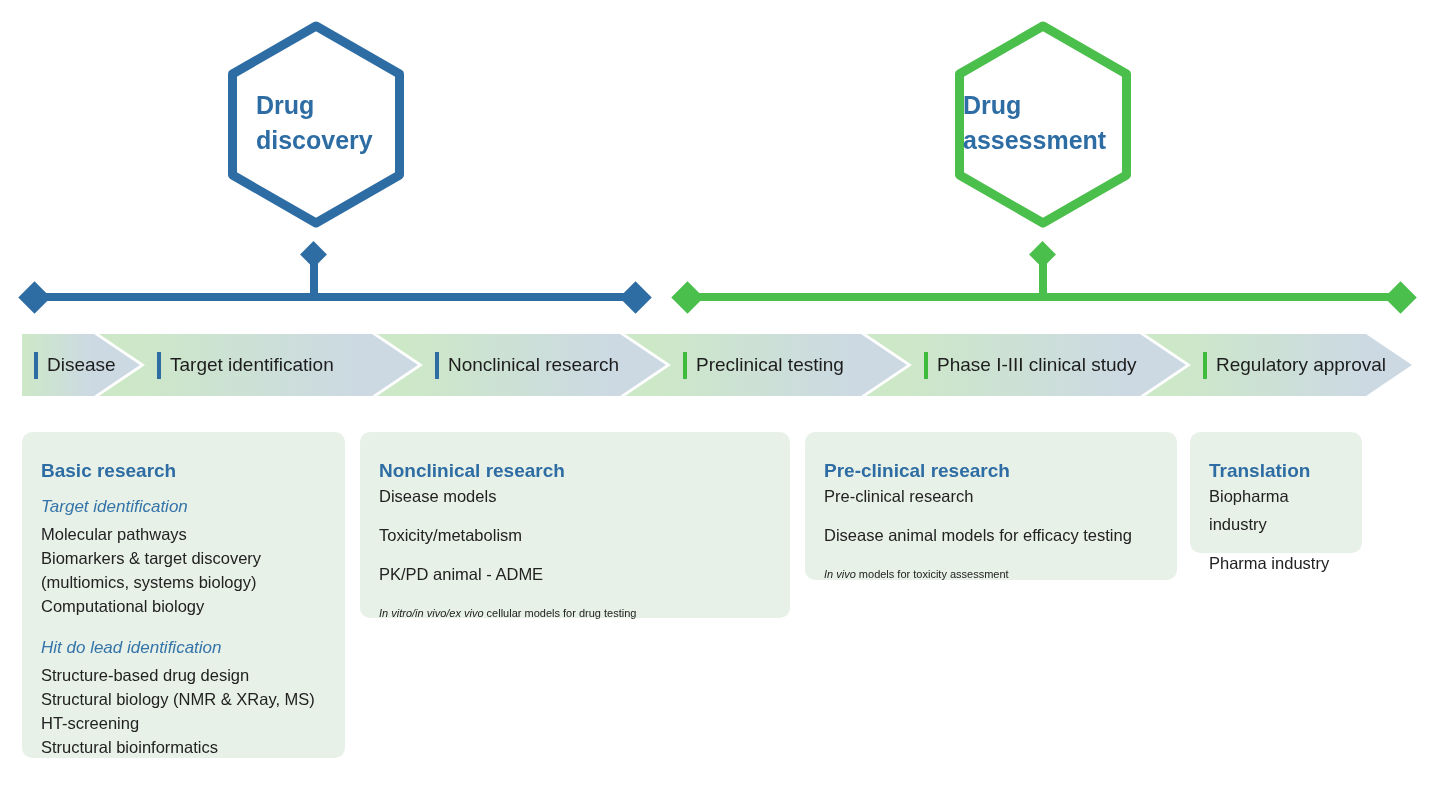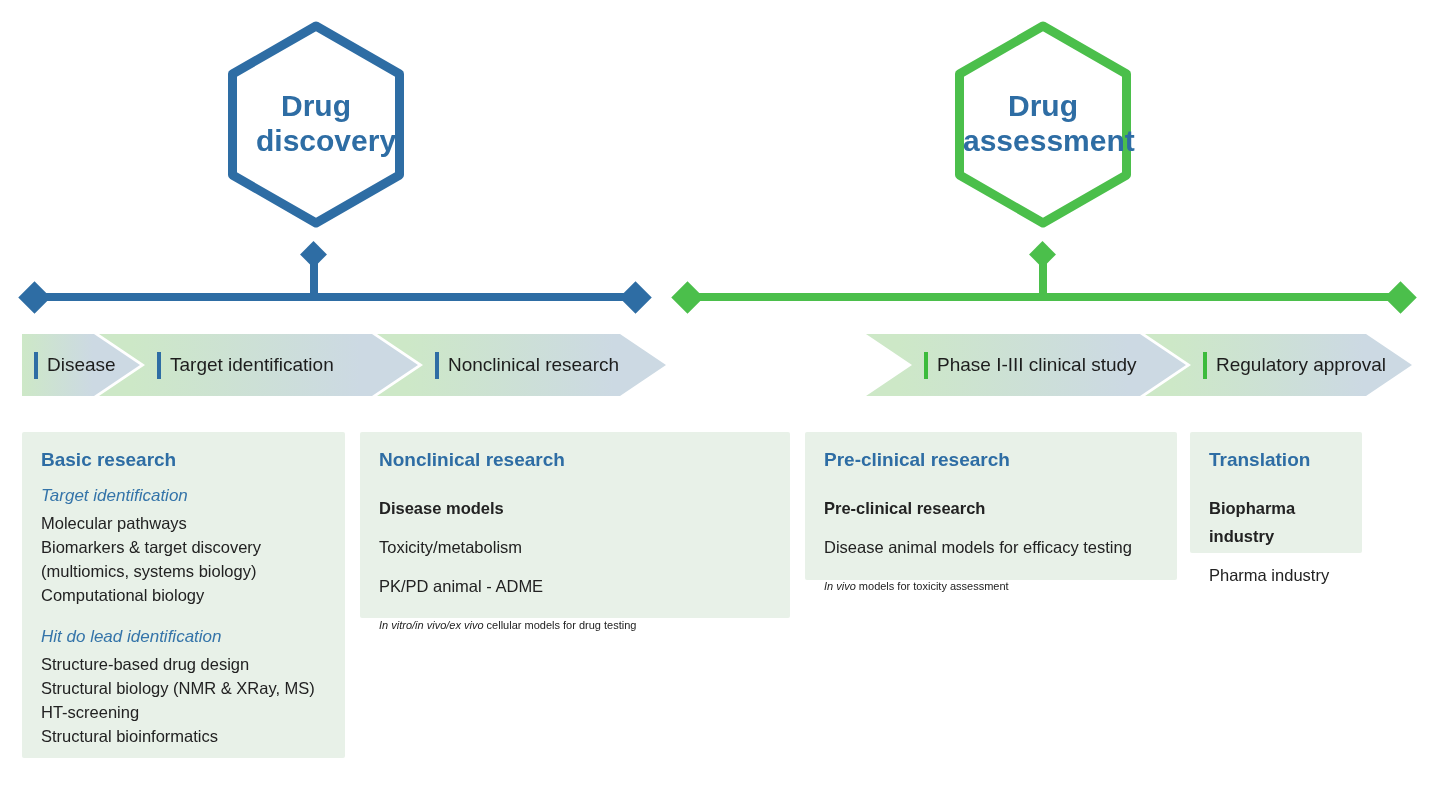--- a/index.html
+++ b/index.html
@@ -8,22 +8,22 @@
     --card-bg:#e8f1e8; --text-dark:#1d1d1d; --subhead-blue:#3474a9;
   }
   html,body{margin:0;padding:0;background:#fff;}
   #canvas{
     position:relative; width:1440px; height:800px; background:#fff;
     font-family:"Liberation Sans", sans-serif; overflow:hidden;
   }
   .abs{position:absolute;}
   
   .hex-label{
-    position:absolute; text-align:center; font-weight:bold;
-    font-size:30px; line-height:35px; color:var(--blue);
+    position:absolute; text-align:left; font-weight:bold;
+    font-size:25px; line-height:35px; color:var(--blue);
   }
   
   .tl-line{position:absolute; height:8px;}
   .tl-line.blue{background:var(--blue);}
   .tl-line.green{background:var(--green);}
   .diamond{position:absolute; transform:rotate(45deg);}
   .diamond.big{width:23px; height:23px;}
   .diamond.small{width:19px; height:19px;}
   .diamond.blue{background:var(--blue);}
   .diamond.green{background:var(--green);}
@@ -37,28 +37,28 @@
   }
   .stage-label{
     display:flex; align-items:center; height:100%; padding-left:58px;
     font-size:19px; color:var(--text-dark); white-space:nowrap;
   }
   .stage-label .bar{width:4px; height:27px; margin-right:9px; flex:0 0 auto;}
   .bar.accent-blue{background:var(--blue);}
   .bar.accent-green{background:var(--bar-green);}
   
   .card{
-    position:absolute; background:var(--card-bg); border-radius:2px;
-    padding:14px 16px; box-sizing:border-box;
+    position:absolute; background:var(--card-bg); border-radius:10px;
+    padding:25px 16px; box-sizing:border-box;
   }
   .card-title{font-size:19px; font-weight:bold; color:var(--blue); margin:3px 0 0 3px;}
   .subhead{font-style:italic; color:var(--subhead-blue); font-size:17px; margin:15px 0 5px 3px;}
   .item{font-size:16.5px; color:#222; margin-left:3px; line-height:24px;}
   .lh28 .item{line-height:28px;margin-top:11px;}
-  .card .first-item{margin-top:23px;font-weight:bold;}
+  .card .first-item{margin-top:0;}
   .note{font-size:11px;}
   .it{font-style:italic;}
 </style>
 </head>
 <body>
 
 <div id="canvas">
 
   <svg class="abs" style="left:227px; top:21px;" width="178" height="207" viewBox="0 0 178 207">
     <polygon points="89,5 172.5,53 172.5,154 89,202 5.5,154 5.5,53" fill="#ffffff" stroke="#2e6da4" stroke-width="9" stroke-linejoin="round"></polygon>
@@ -100,20 +100,27 @@
   </div>
 
   <div class="stage" style="left:377px; width:289px;
               clip-path:polygon(0 0, 243px 0, 289px 31px, 243px 62px, 0 62px, 46px 31px);">
     <div class="stage-label">
       <span class="bar accent-blue"></span>
       <span>Nonclinical research</span>
     </div>
   </div>
 
+  <div class="stage" style="left:625px; width:282px;
+              clip-path:polygon(0 0, 236px 0, 282px 31px, 236px 62px, 0 62px, 46px 31px);">
+    <div class="stage-label">
+      <span class="bar accent-green"></span>
+      <span>Preclinical testing</span>
+    </div>
+  </div>
 
   <div class="stage" style="left:866px; width:320px;
               clip-path:polygon(0 0, 274px 0, 320px 31px, 274px 62px, 0 62px, 46px 31px);">
     <div class="stage-label">
       <span class="bar accent-green"></span>
       <span>Phase I-III clinical study</span>
     </div>
   </div>
 
   <div class="stage" style="left:1145px; width:267px;

